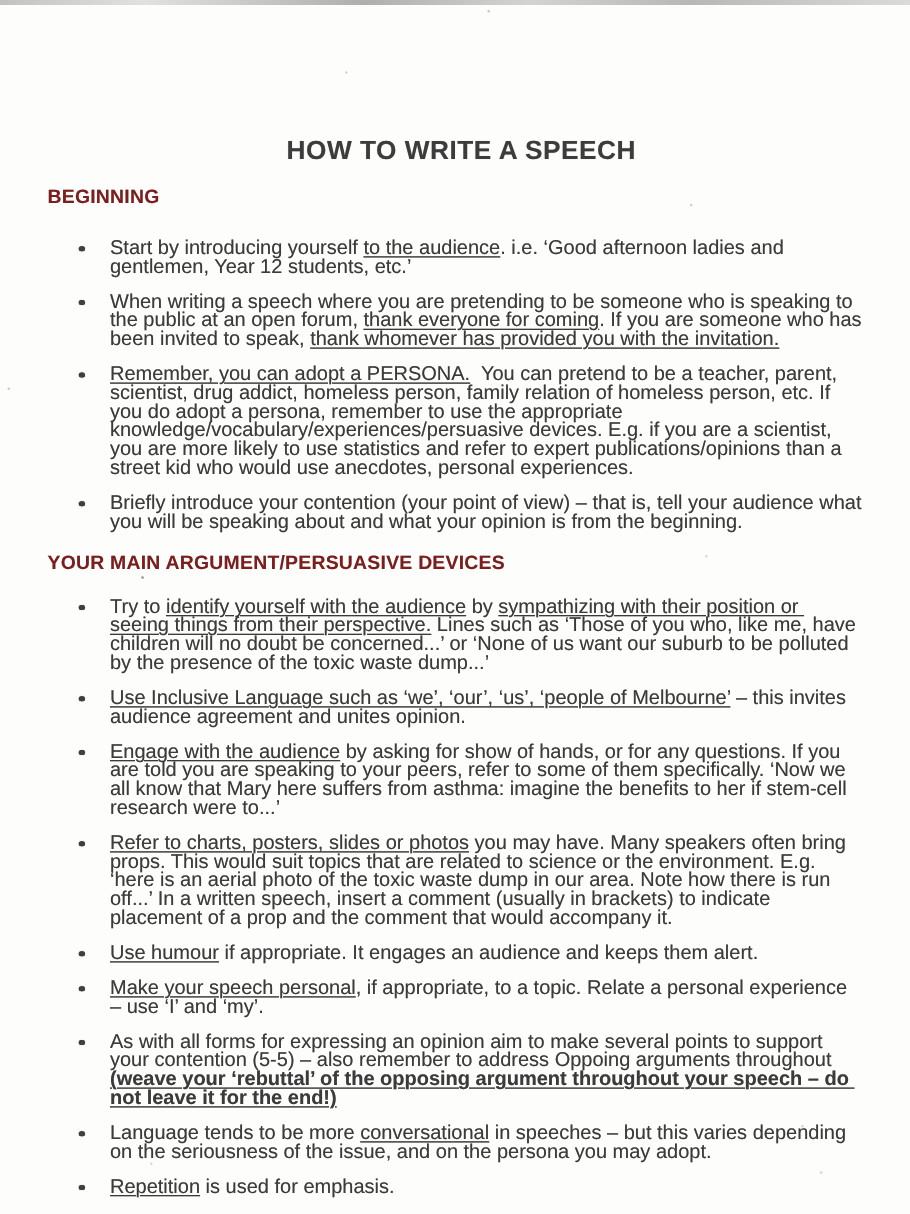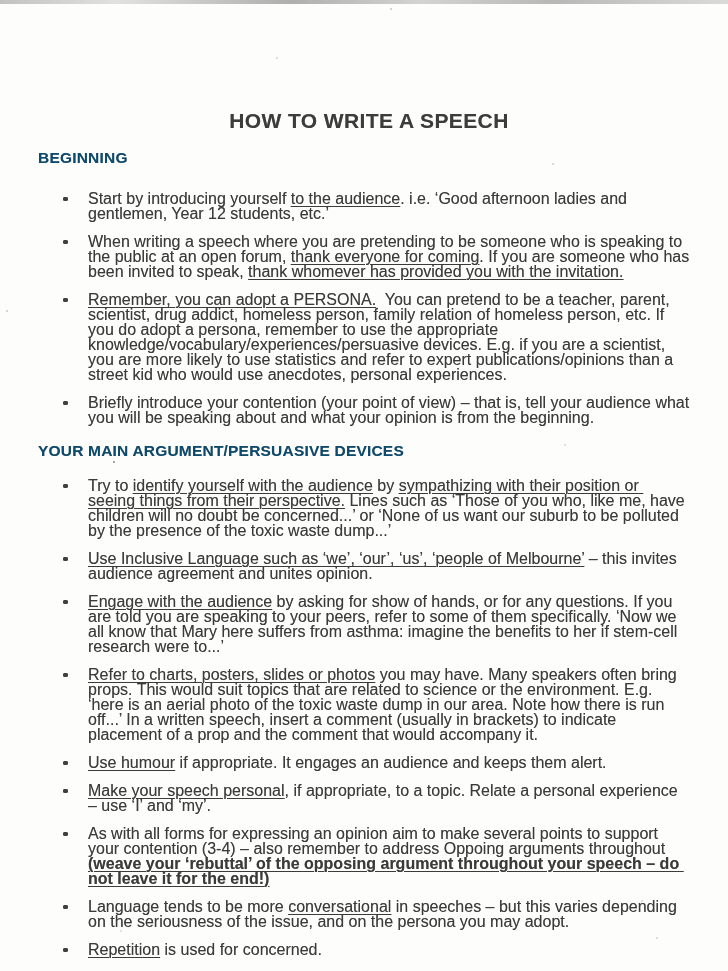--- a/index.html
+++ b/index.html
@@ -51,21 +51,21 @@
     letter-spacing: 0.4px;
     color: #3c3c3c;
     text-shadow: 0 0 0.6px rgba(60,60,60,0.45);
   }
   .section-heading {
     margin: 0 0 24px 0;
     font-size: 15.5px;
     line-height: 19px;
     font-weight: bold;
     letter-spacing: 0.2px;
-    color: #0c4a6e;
+    color: #7f1d1d;
     text-shadow: 0 0 0.5px rgba(56,56,56,0.45);
   }
   .bullet-list + .section-heading { margin-top: 16px; margin-bottom: 18px; }
   .bullet {
     display: flex;
     margin: 0 0 13px 0;
   }
   .bullet-marker {
     flex: 0 0 50px;
     position: relative;
@@ -144,25 +144,25 @@
         <div class="bullet">
           <span class="bullet-marker"></span>
           <p class="bullet-text"><span class="u">Use humour</span><span> if appropriate. It engages an audience and keeps them alert.</span></p>
         </div>
         <div class="bullet">
           <span class="bullet-marker"></span>
           <p class="bullet-text"><span class="u">Make your speech personal</span><span>, if appropriate, to a topic. Relate a personal experience – use ‘I’ and ‘my’.</span></p>
         </div>
         <div class="bullet">
           <span class="bullet-marker"></span>
-          <p class="bullet-text"><span>As with all forms for expressing an opinion aim to make several points to support your contention (3-4) – also remember to address Oppoing arguments throughout </span><span class="u b">(weave your ‘rebuttal’ of the opposing argument throughout your speech – do not leave it for the end!)</span></p>
+          <p class="bullet-text"><span>As with all forms for expressing an opinion aim to make several points to support your contention (5-5) – also remember to address Oppoing arguments throughout </span><span class="u b">(weave your ‘rebuttal’ of the opposing argument throughout your speech – do not leave it for the end!)</span></p>
         </div>
         <div class="bullet">
           <span class="bullet-marker"></span>
           <p class="bullet-text"><span>Language tends to be more </span><span class="u">conversational</span><span> in speeches – but this varies depending on the seriousness of the issue, and on the persona you may adopt.</span></p>
         </div>
         <div class="bullet">
           <span class="bullet-marker"></span>
-          <p class="bullet-text"><span class="u">Repetition</span><span> is used for concerned.</span></p>
+          <p class="bullet-text"><span class="u">Repetition</span><span> is used for emphasis.</span></p>
         </div>
       </div>
     </div>
 </div>
 
 </body></html>

